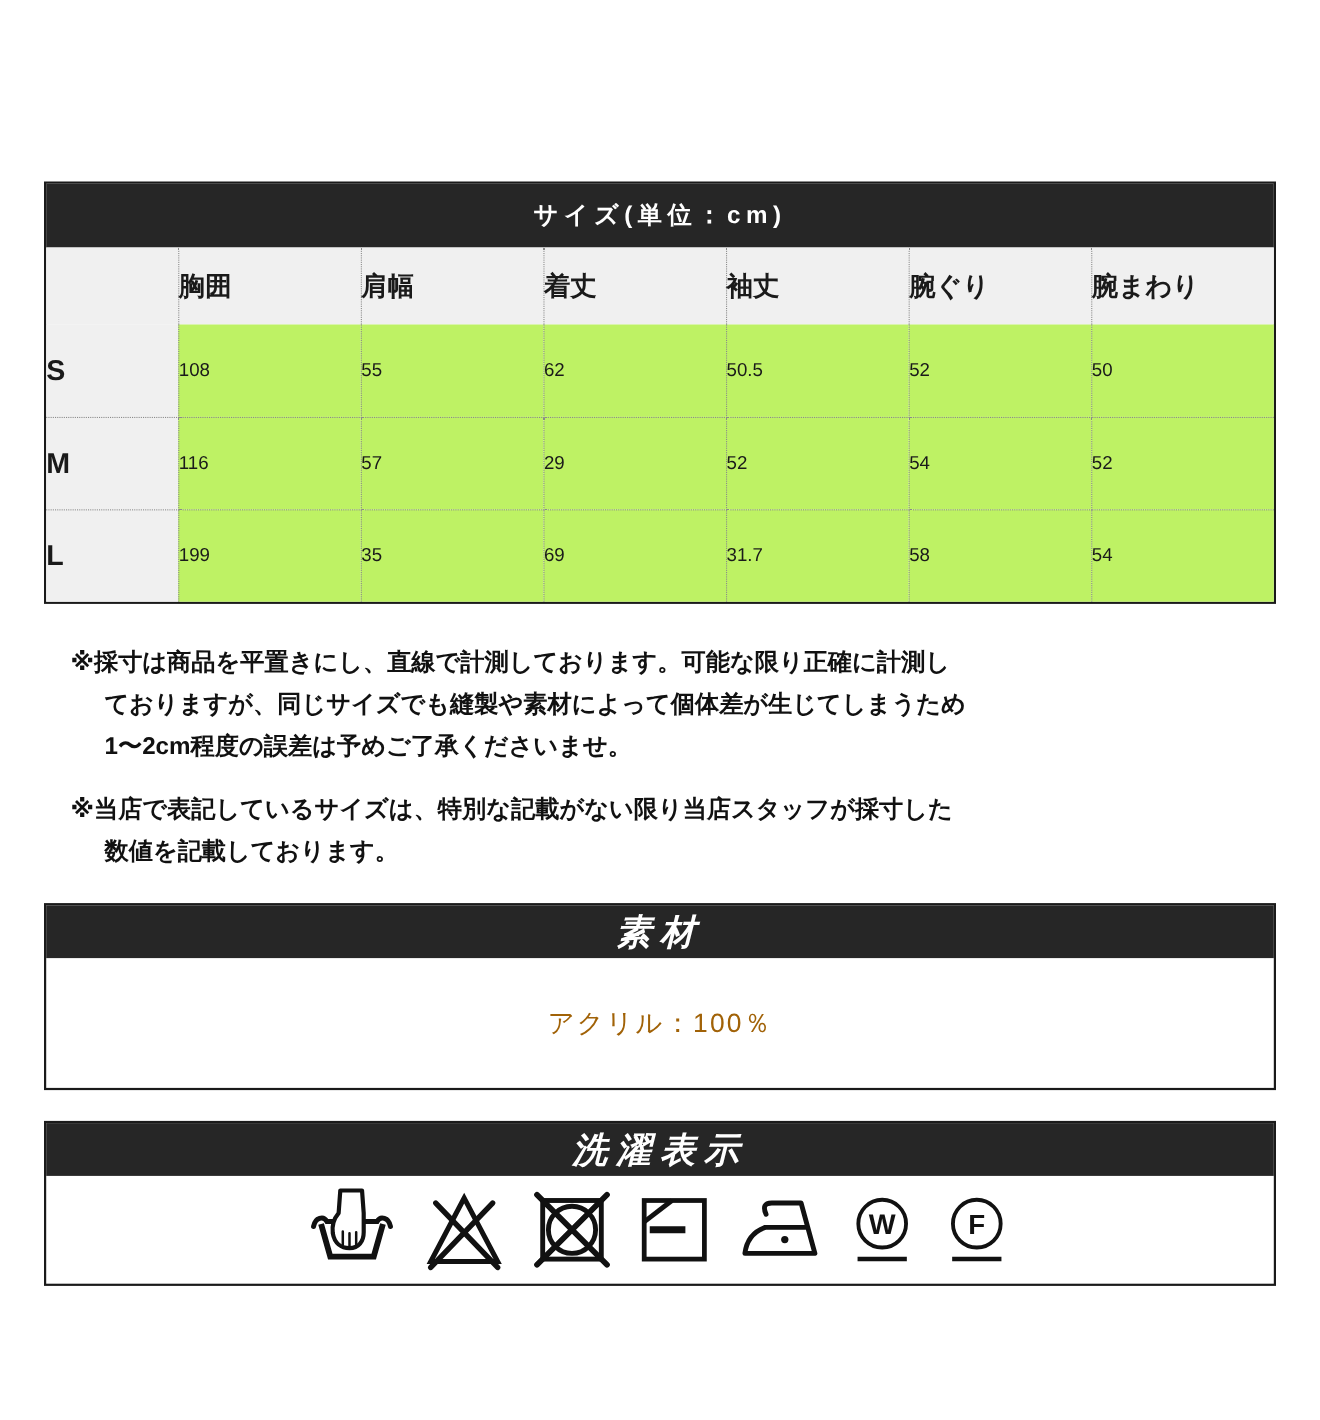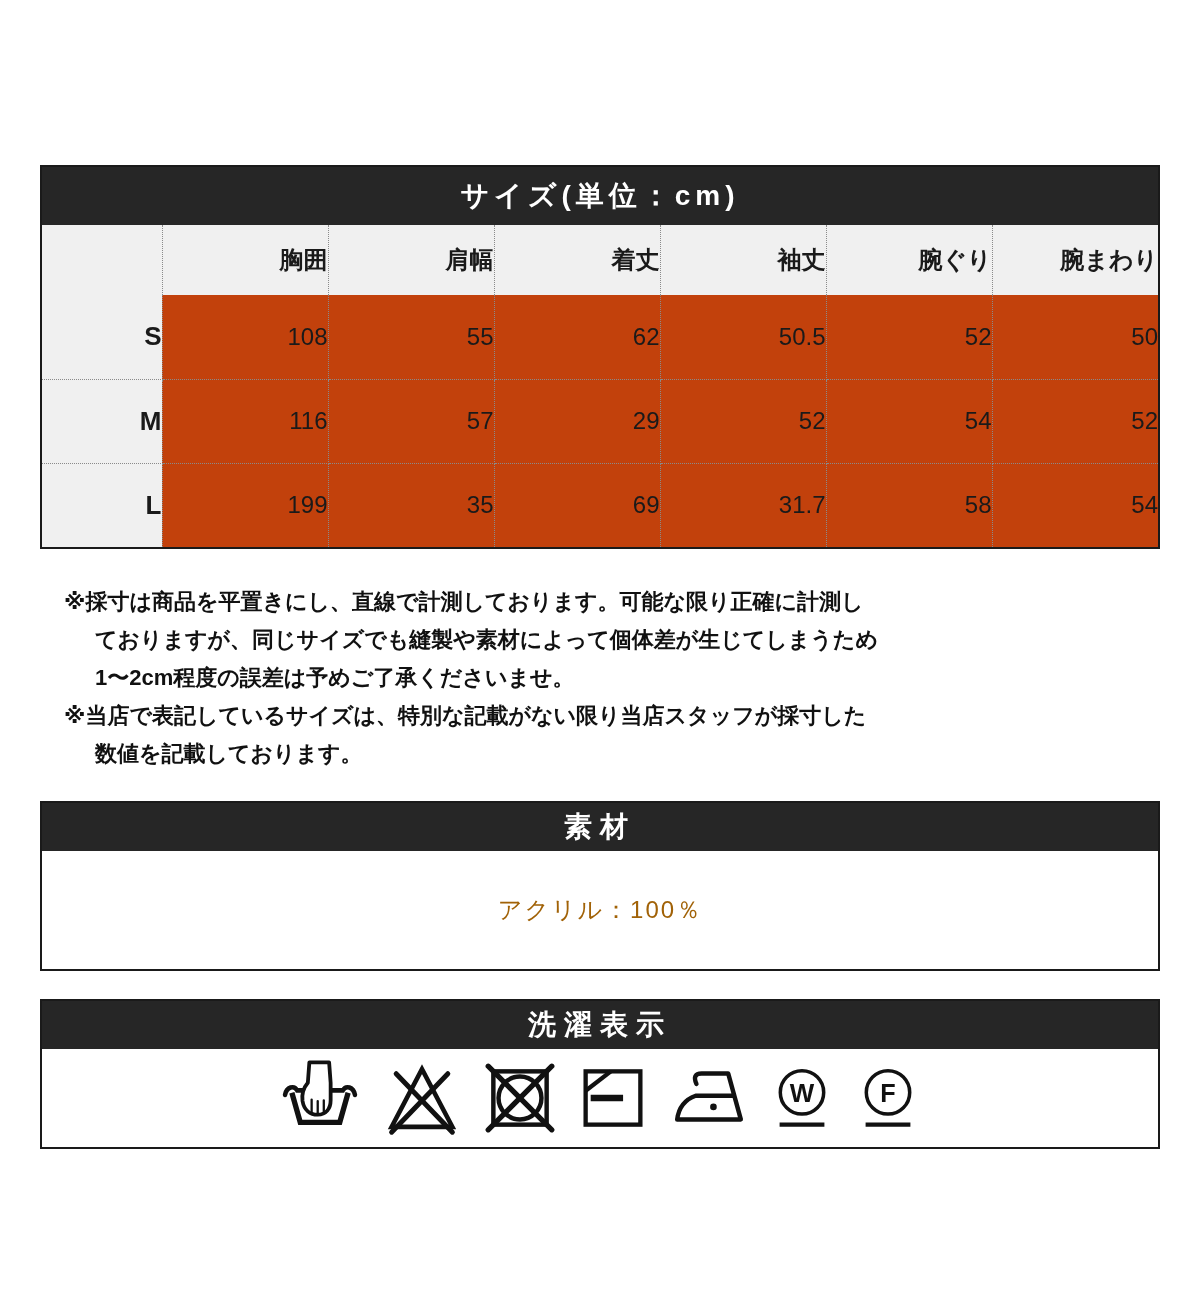--- a/index.html
+++ b/index.html
@@ -10,50 +10,50 @@
     color:#1a1a1a;
   }
   .content { margin:165px 40px 0 40px; width:1120px; }
 
   
   .boxed { border:2px solid #1a1a1a; background:#fff; }
   .section-bar {
     background:#262626; color:#ffffff; text-align:center;
     font-weight:bold;
   }
-  .size-bar { height:58px; line-height:58px; font-size:28px; letter-spacing:5px; }
-  .small-bar { height:48px; line-height:48px; font-size:28px; letter-spacing:8px; }
+  .size-bar { height:58px; line-height:58px; font-size:22px; letter-spacing:5px; }
+  .small-bar { height:48px; line-height:48px; font-size:32px; letter-spacing:8px;font-style:italic; }
 
   
   table.size-table { border-collapse:collapse; width:100%; table-layout:fixed; }
   .size-table col.c-label { width:120px; }
   .size-table th, .size-table td {
-    border:1px dotted #8a8a8a; text-align:right; vertical-align:middle;
+    border:1px dotted #8a8a8a; text-align:left; vertical-align:middle;
   }
   .size-table tr > *:first-child { border-left:none; }
   .size-table tr > *:last-child  { border-right:none; }
   .size-table tr:first-child > * { border-top:none; }
   .size-table tr:last-child > *  { border-bottom:none; }
   .size-table thead th {
     background:#f0f0f0; height:70px; font-size:24px; font-weight:bold;
   }
   .size-table tbody tr { height:84px; }
   .size-table td.size-label {
     background:#f0f0f0; font-size:26px; font-weight:bold;
   }
-  .size-table td.value { background:#c2410c; font-size:24px; font-weight:normal; }
+  .size-table td.value { background:#bef264; font-size:17px; font-weight:normal; }
 
   
   .notes { margin-top:34px; }
   .note {
     font-size:22px; line-height:38px; color:#111;
     white-space:pre-line;
     padding-left:55px; text-indent:-31px;font-weight:bold;
   }
-  .note + .note { }
+  .note + .note { margin-top:20px; }
 
   
   .material-section { margin-top:28px; }
   .material-body {
     height:118px; display:flex; align-items:center; justify-content:center;
     font-size:24px; letter-spacing:2px; color:#a16207;
   }
 
   
   .care-section { margin-top:28px; }

